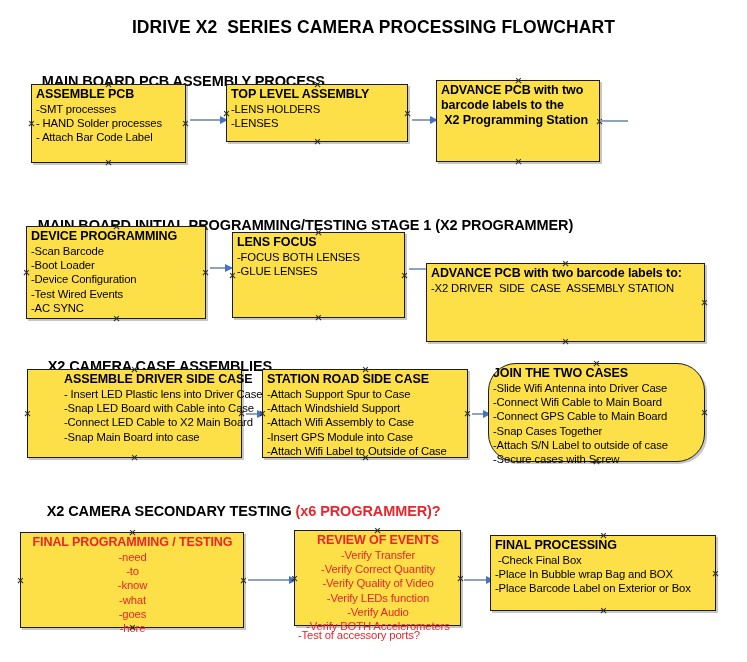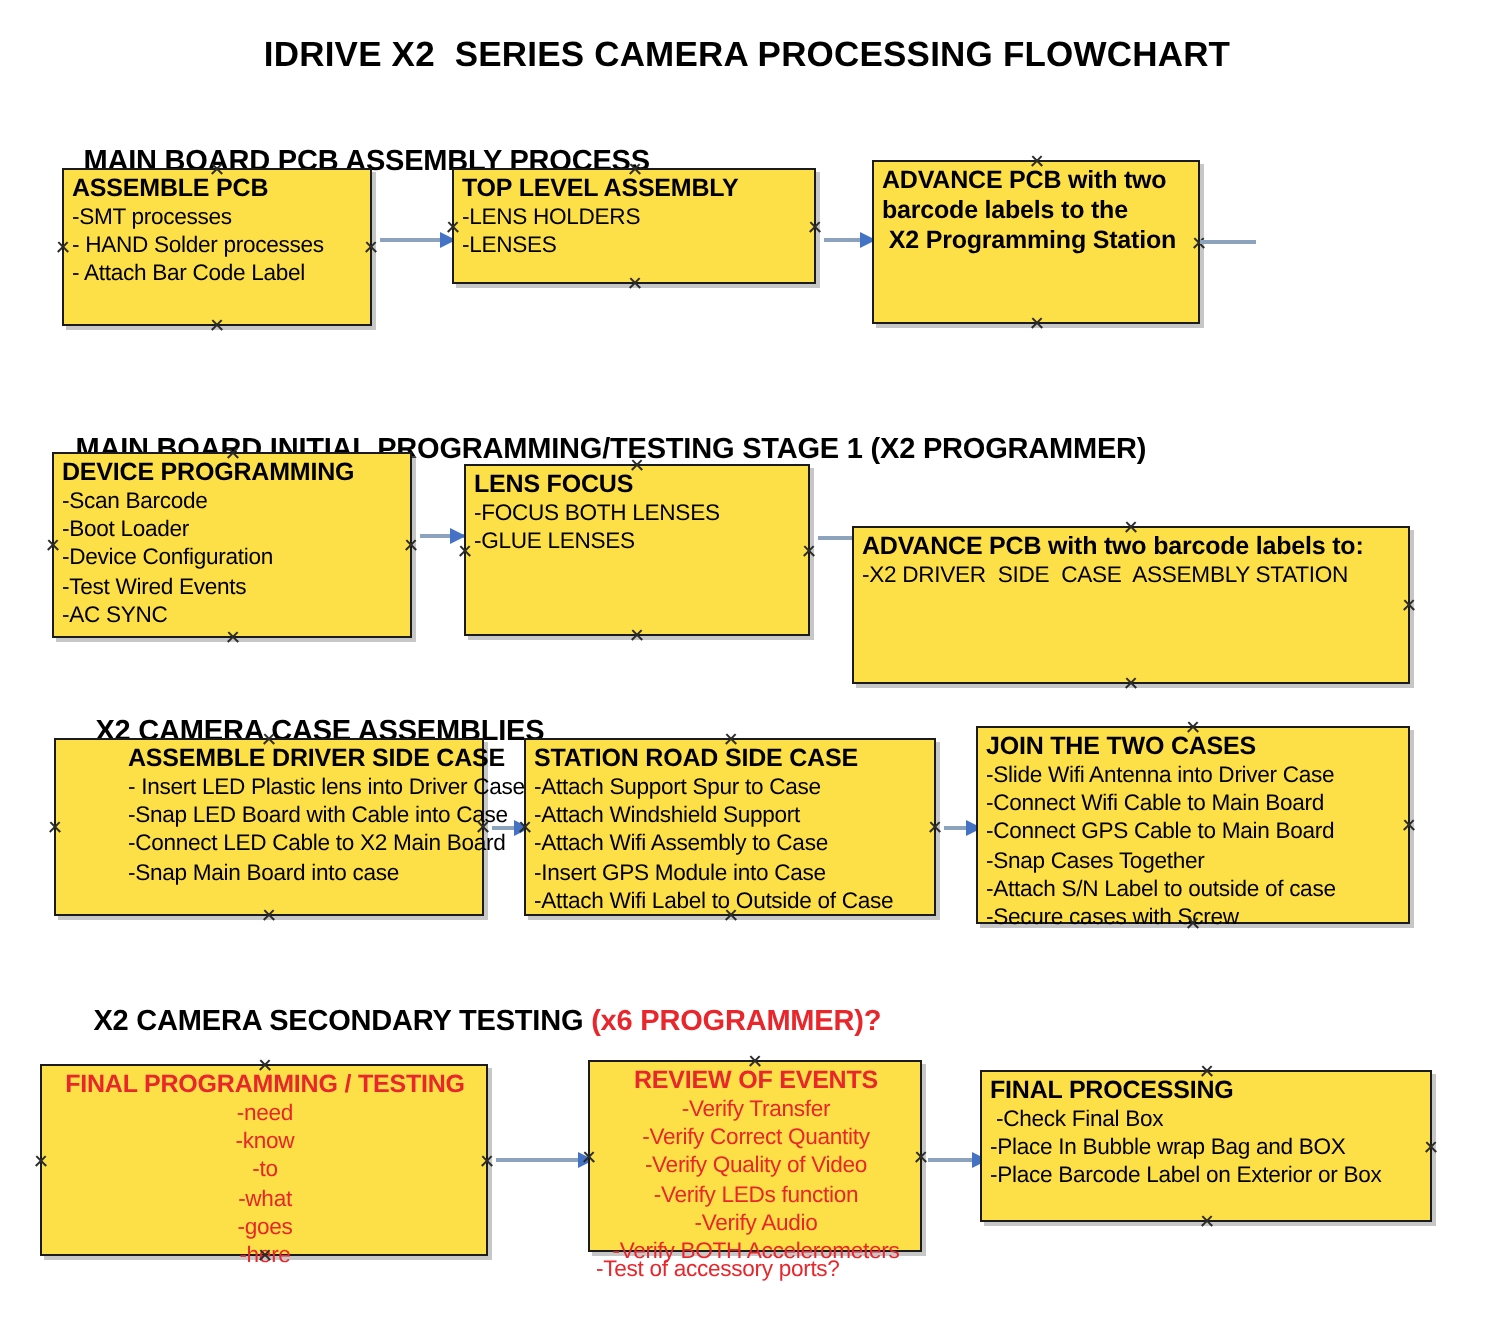--- a/index.html
+++ b/index.html
@@ -246,42 +246,42 @@
     <div class="node-line">-Insert GPS Module into Case</div>
     <div class="node-line">-Attach Wifi Label to Outside of Case</div>
     <span class="handle h-t"></span>
     <span class="handle h-b"></span>
     <span class="handle h-l"></span>
     <span class="handle h-r"></span>
   </div>
 
   <div class="connector" style="left:472px; top:413px; width:18px;"></div>
 
-  <div class="node shadow" style="left:488px; top:363px; width:217px; height:99px;">
+  <div class="node shadow" style="left:488px; top:363px; width:217px; height:99px;border-radius:28px;">
     <div class="node-title">JOIN THE TWO CASES</div>
     <div class="node-line">-Slide Wifi Antenna into Driver Case</div>
     <div class="node-line">-Connect Wifi Cable to Main Board</div>
     <div class="node-line">-Connect GPS Cable to Main Board</div>
     <div class="node-line">-Snap Cases Together</div>
     <div class="node-line">-Attach S/N Label to outside of case</div>
     <div class="node-line">-Secure cases with Screw</div>
     <span class="handle h-t"></span>
     <span class="handle h-b"></span>
     <span class="handle h-r"></span>
   </div>
 
   <div class="section-title" style="left:31px; top:487px;">
     <span>X2 CAMERA SECONDARY TESTING </span><span class="accent">(x6 PROGRAMMER)?</span>
   </div>
 
   <div class="node red shadow" style="left:20px; top:532px; width:224px; height:96px;">
     <div class="node-title">FINAL PROGRAMMING / TESTING</div>
     <div class="node-line">-need</div>
+    <div class="node-line">-to</div>
     <div class="node-line">-know</div>
-    <div class="node-line">-to</div>
     <div class="node-line">-what</div>
     <div class="node-line">-goes</div>
     <div class="node-line">-here</div>
     <span class="handle h-t"></span>
     <span class="handle h-b"></span>
     <span class="handle h-l"></span>
     <span class="handle h-r"></span>
   </div>
 
   <div class="connector" style="left:248px; top:579px; width:48px;"></div>

